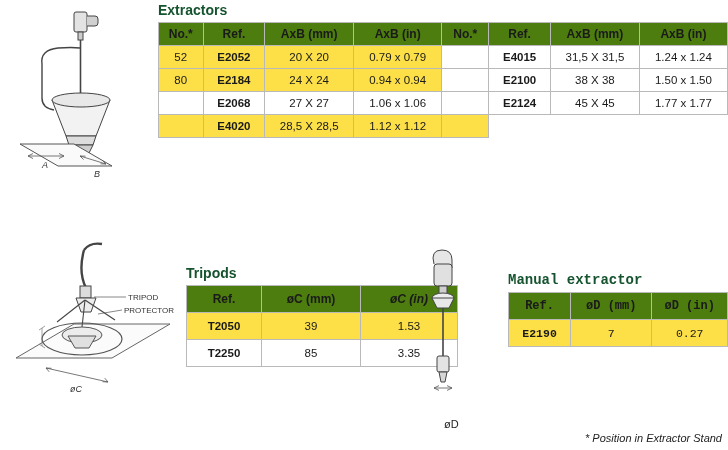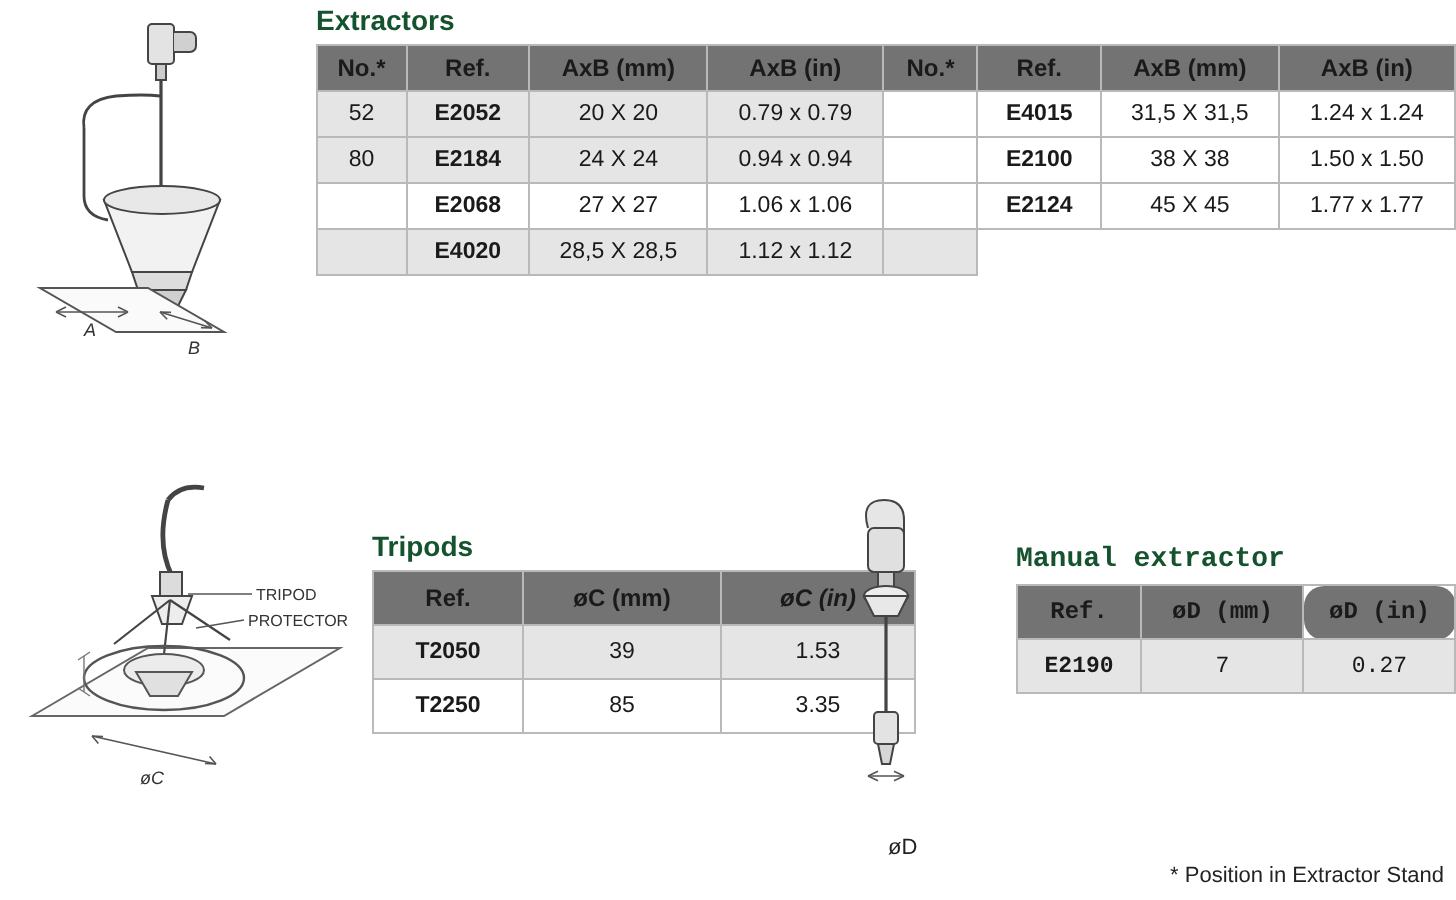--- a/index.html
+++ b/index.html
@@ -26,25 +26,25 @@
     border-collapse: collapse;
     font-size: 11.5px;
   }
   table th, table td {
     border: 1px solid #b9b9b9;
     text-align: center;
     white-space: nowrap;
   }
   table th {
     font-weight: bold;
-    background: #737373;
+    background: #4d7c0f;
     font-size: 12px;
   }
   .shaded {
-    background: #e5e5e5;
+    background: #fde047;
   }
   .bold {
     font-weight: bold;
   }
   .blank-cell {
     border: none !important;
     background: #ffffff;
   }
   .title {
     font-weight: bold;
@@ -92,28 +92,29 @@
     left: 508px;
     top: 272px;
     font-family: Liberation Mono, monospace;
   }
   #manual-table th, #manual-table td {
     height: 26px;
     padding: 0 8px;
   }
   #manual-table .c-ref { width: 60px; }
   #manual-table .c-mm { width: 84px; margin-top: 15px; }
-  #manual-table .c-in { width: 70px; border-radius: 10px; }
+  #manual-table .c-in { width: 70px; }
 
   
   #footnote {
     position: absolute;
     right: 6px;
     bottom: 6px;
     font-size: 11px;
+    font-style: italic;
     color: #222;
   }
 
   
   .illus {
     position: absolute;
   }
   #illus-extractor { left: 2px; top: 4px; }
   #illus-tripod { left: 6px; top: 240px; }
   #illus-manual { left: 408px; top: 248px; }

